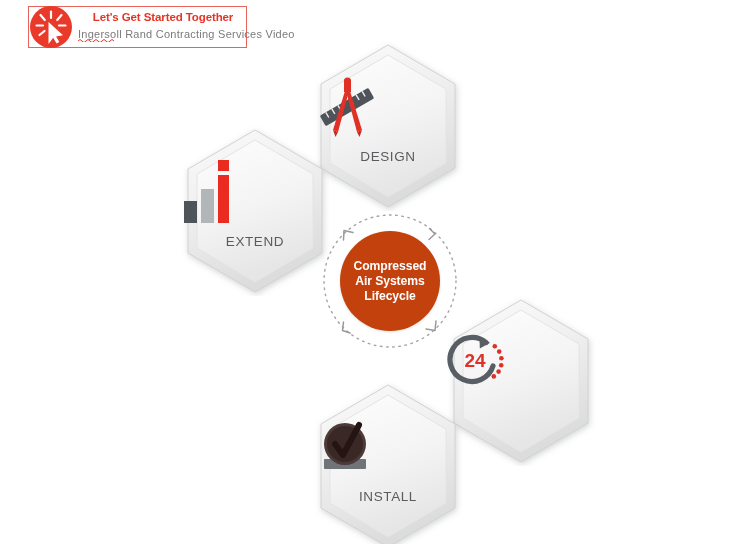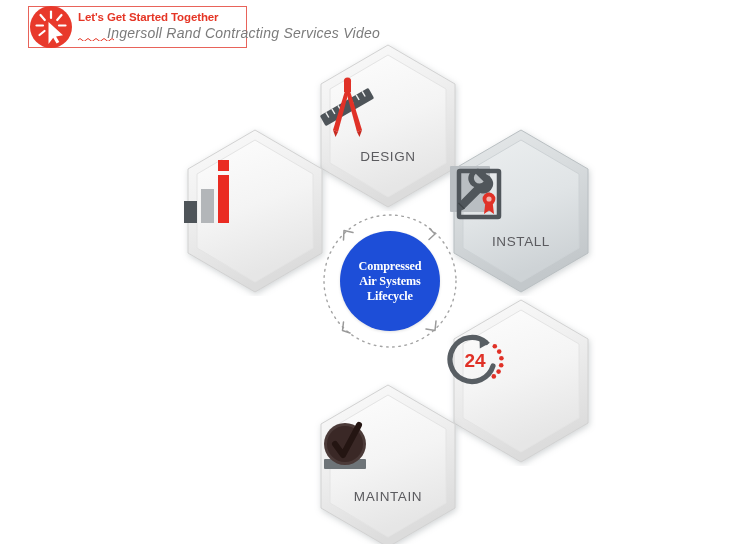--- a/index.html
+++ b/index.html
@@ -33,42 +33,41 @@
     top: 4px;
     width: 46px;
     height: 46px;
     z-index: 4;
   }
   .header-text {
     position: absolute;
     left: 78px;
     top: 10px;
     width: 170px;
+    text-align: center;
   }
   .header-title {
     color: #e53525;
     font-size: 11.5px;
     font-weight: bold;
     line-height: 14px;
     letter-spacing: -0.1px;
     white-space: nowrap;
   }
   .header-sub-wrap {
     position: relative;
     display: inline-block;
     margin-top: 2px;
   }
   .header-sub {
     color: #7b7b7b;
-    font-size: 14px;
-    font-style: italic;
+    font-size: 11px;
     line-height: 11px;
     white-space: nowrap;
     letter-spacing: 0.25px;
-    margin-left: 29px;
   }
   .squiggle {
     position: absolute;
     left: 0px;
     bottom: -2px;
     width: 38px;
     height: 4px;
   }
 
   
@@ -123,27 +122,26 @@
     width: 150px;
     height: 150px;
   }
   .center-circle {
     position: absolute;
     left: 340px;
     top: 231px;
     width: 100px;
     height: 100px;
     border-radius: 50%;
-    background: #1d4ed8;
+    background: #c2410c;
     display: flex;
     align-items: center;
     justify-content: center;
     flex-direction: column;
     box-shadow: 0 1px 3px rgba(0,0,0,0.12);
-    font-family: Liberation Serif, serif;
   }
   .center-line {
     color: #ffffff;
     font-size: 12.2px;
     font-weight: bold;
     line-height: 15px;
     text-align: center;
     letter-spacing: -0.1px;
   }
 </style>
@@ -231,45 +229,20 @@
           <path d="M33,15 L37,15 L49,54 L44,56 Z"></path>
           <path d="M36,15 L32,15 L20,54 L25,56 Z"></path>
         </g>
         <path d="M44,56 L46.5,61 L49,54 Z" fill="#c72b21"></path>
         <path d="M25,56 L22.5,61 L20,54 Z" fill="#c72b21"></path>
       </svg>
     </div>
     <div class="hex-label">DESIGN</div>
   </div>
 
-  <div class="hex" id="hex-install">
-    <svg class="hex-svg" width="150" height="170" viewBox="0 0 150 170">
-      <path d="M75,4 L142,43 L142,127 L75,166 L8,127 L8,43 Z" fill="url(#hexGradSel)" stroke="#b9bfc2" stroke-width="1" filter="url(#hexShadow)" stroke-linejoin="round"></path>
-      <path d="M75,14 L133,48 L133,122 L75,156 L17,122 L17,48 Z" fill="url(#hexGradInSel)" stroke="#cdd2d5" stroke-width="1" stroke-linejoin="round"></path>
-    </svg>
-    <div class="hex-icon">
-      <svg width="62" height="60" viewBox="0 0 62 60">
-        <rect x="4" y="4" width="40" height="46" rx="1" fill="#b9bec2"></rect>
-        <rect x="13" y="9" width="40" height="46" rx="1" fill="none" stroke="#50565b" stroke-width="4.5"></rect>
-
-        <g fill="#50565b">
-          <path d="M40.5,12.5 a9.5,9.5 0 1 0 -12.2,12.6 L12,41.4 a4.2,4.2 0 0 0 5.9,5.9 L34.3,31 a9.5,9.5 0 0 0 6.2,-18.5 Z
-                   M37.7,19.6 a5.6,5.6 0 1 1 -7.9,-7.9 l4,4 3.9,3.9 Z"></path>
-        </g>
-        <path d="M12.5,41 L18.4,46.9" stroke="#3d4246" stroke-width="1.2"></path>
-
-        <g>
-          <circle cx="43" cy="37" r="6.4" fill="#e03127"></circle>
-          <circle cx="43" cy="37" r="2.6" fill="#f4b2ac"></circle>
-          <path d="M39.2,42 L38,52 L43,48.6 L48,52 L46.8,42 Z" fill="#e03127"></path>
-        </g>
-      </svg>
-    </div>
-    <div class="hex-label">INSTALL</div>
-  </div>
 
   <div class="hex" id="hex-operate">
     <svg class="hex-svg" width="150" height="170" viewBox="0 0 150 170">
       <path d="M75,4 L142,43 L142,127 L75,166 L8,127 L8,43 Z" fill="url(#hexGrad)" stroke="#d2d2d2" stroke-width="1" filter="url(#hexShadow)" stroke-linejoin="round"></path>
       <path d="M75,14 L133,48 L133,122 L75,156 L17,122 L17,48 Z" fill="url(#hexGradIn)" stroke="#e4e4e4" stroke-width="1" stroke-linejoin="round"></path>
     </svg>
     <div class="hex-icon">
       <svg width="62" height="58" viewBox="0 0 62 58">
 
         <path d="M40,9.5 A22,22 0 1 0 47,33" fill="none" stroke="#585e63" stroke-width="5.2" stroke-linecap="round"></path>
@@ -295,37 +268,38 @@
       <path d="M75,14 L133,48 L133,122 L75,156 L17,122 L17,48 Z" fill="url(#hexGradIn)" stroke="#e4e4e4" stroke-width="1" stroke-linejoin="round"></path>
     </svg>
     <div class="hex-icon">
       <svg width="64" height="60" viewBox="0 0 64 60">
         <rect x="11" y="42" width="42" height="10" rx="1" fill="#6e7478"></rect>
         <circle cx="32" cy="27" r="21" fill="#4b3a38"></circle>
         <circle cx="32" cy="27" r="18" fill="#3a2826"></circle>
         <path d="M22,27 L30,38 L46,8" fill="none" stroke="#241512" stroke-width="6" stroke-linecap="round" stroke-linejoin="round"></path>
       </svg>
     </div>
-    <div class="hex-label">MAINTAIN</div>
+    <div class="hex-label">INSTALL</div>
   </div>
 
 
   <div class="hex" id="hex-extend">
     <svg class="hex-svg" width="150" height="170" viewBox="0 0 150 170">
       <path d="M75,4 L142,43 L142,127 L75,166 L8,127 L8,43 Z" fill="url(#hexGrad)" stroke="#d2d2d2" stroke-width="1" filter="url(#hexShadow)" stroke-linejoin="round"></path>
       <path d="M75,14 L133,48 L133,122 L75,156 L17,122 L17,48 Z" fill="url(#hexGradIn)" stroke="#e4e4e4" stroke-width="1" stroke-linejoin="round"></path>
     </svg>
     <div class="hex-icon">
       <svg width="58" height="66" viewBox="0 0 58 66">
         <rect x="4" y="42" width="13" height="22" fill="#4e5459"></rect>
         <rect x="21" y="30" width="13" height="34" fill="#b3b6b9"></rect>
         <rect x="38" y="16" width="11" height="48" fill="#ea2b22"></rect>
         <rect x="38" y="1" width="11" height="11" fill="#ea2b22"></rect>
       </svg>
     </div>
+    <div class="hex-label">EXTEND</div>
   </div>
 
   <svg class="center-ring" viewBox="0 0 150 150">
     <circle cx="75" cy="75" r="66" fill="none" stroke="#a3a3a3" stroke-width="1.4" stroke-dasharray="1.6 4.6" stroke-linecap="round"></circle>
 
     <g fill="none" stroke="#9a9a9a" stroke-width="1.5" stroke-linecap="round" stroke-linejoin="round">
 
       <polyline points="114.5,22.5 120,28 114,33.5"></polyline>
 
       <polyline points="121,115 120,124.5 111,123"></polyline>

